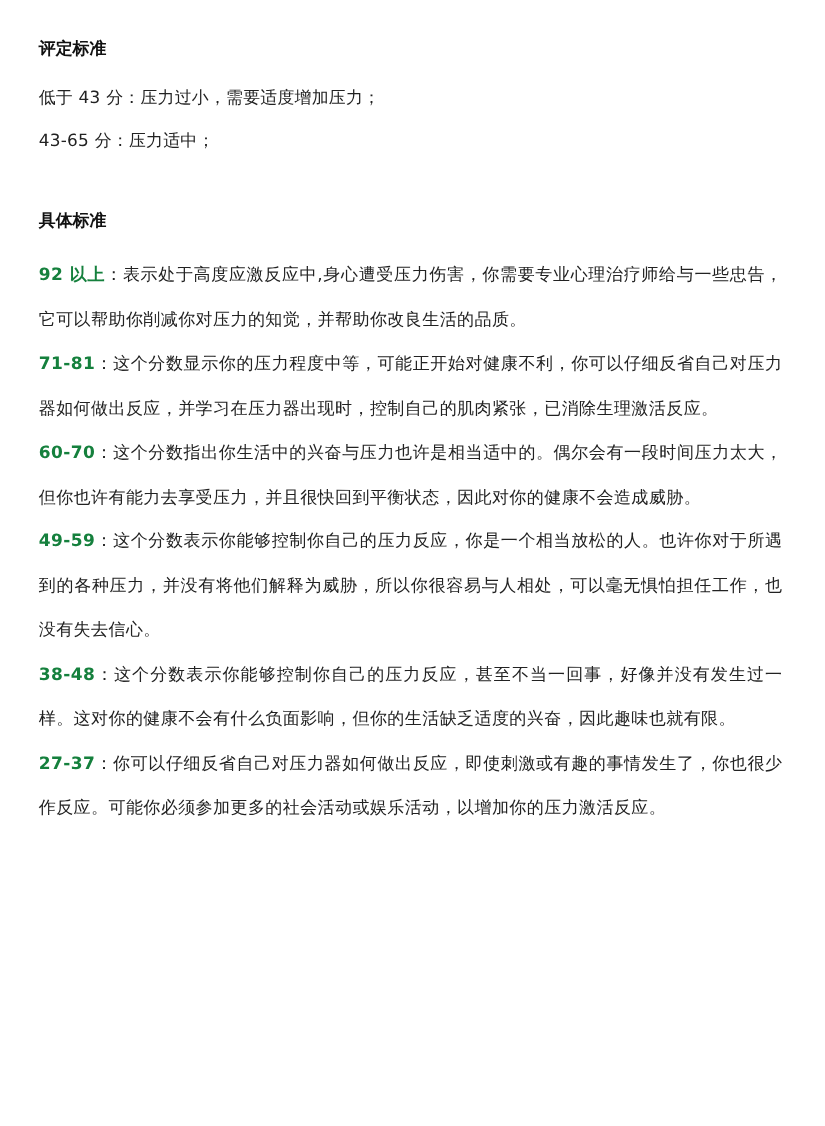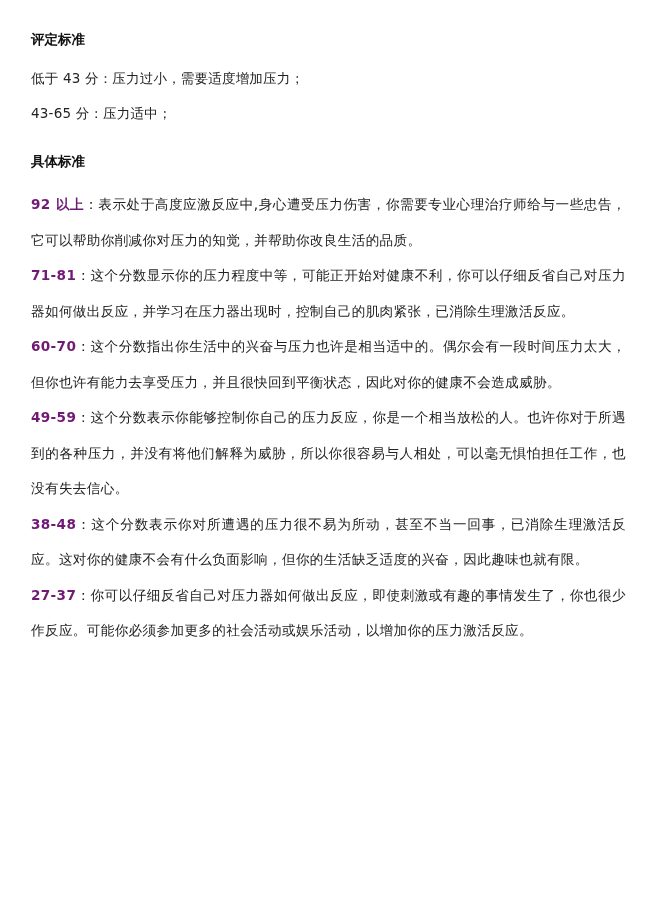--- a/index.html
+++ b/index.html
@@ -31,34 +31,34 @@
     }
     .line {
       font-size: 13.5px;
       line-height: 20px;
       margin: 0;
       color: #222;
       letter-spacing: 0.2px;
     }
     .sec1 .heading { margin-bottom: 19px; }
     .sec1 .line { margin-bottom: 15px; }
-    .sec2 { margin-top: 28px; }
+    .sec2 { margin-top: 44px; }
     .sec2 .heading { margin-bottom: 16px; }
     .item {
       font-size: 13.6px;
       line-height: 35.5px;
       margin: 0;
       color: #222;
       text-align: justify;
       text-align-last: left;
       letter-spacing: 0.35px;
     }
     .item .range {
       font-weight: bold;
-      color: #701a75;
+      color: #15803d;
     }
   </style>
 </head>
 <body>
 
 <div class="page">
 
   <div class="sec1">
     <p class="heading">评定标准</p>
     <p class="line">低于 43 分：压力过小，需要适度增加压力；</p>
@@ -70,19 +70,19 @@
 
     <p class="item"><span class="range">92 以上</span><span>：表示处于高度应激反应中,身心遭受压力伤害，你需要专业心理治疗师给与一些忠告，它可以帮助你削减你对压力的知觉，并帮助你改良生活的品质。</span></p>
 
 
     <p class="item"><span class="range">71-81</span><span>：这个分数显示你的压力程度中等，可能正开始对健康不利，你可以仔细反省自己对压力器如何做出反应，并学习在压力器出现时，控制自己的肌肉紧张，已消除生理激活反应。</span></p>
 
     <p class="item"><span class="range">60-70</span><span>：这个分数指出你生活中的兴奋与压力也许是相当适中的。偶尔会有一段时间压力太大，但你也许有能力去享受压力，并且很快回到平衡状态，因此对你的健康不会造成威胁。</span></p>
 
     <p class="item"><span class="range">49-59</span><span>：这个分数表示你能够控制你自己的压力反应，你是一个相当放松的人。也许你对于所遇到的各种压力，并没有将他们解释为威胁，所以你很容易与人相处，可以毫无惧怕担任工作，也没有失去信心。</span></p>
 
-    <p class="item"><span class="range">38-48</span><span>：这个分数表示你对所遭遇的压力很不易为所动，甚至不当一回事，已消除生理激活反应。这对你的健康不会有什么负面影响，但你的生活缺乏适度的兴奋，因此趣味也就有限。</span></p>
+    <p class="item"><span class="range">38-48</span><span>：这个分数表示你能够控制你自己的压力反应，甚至不当一回事，好像并没有发生过一样。这对你的健康不会有什么负面影响，但你的生活缺乏适度的兴奋，因此趣味也就有限。</span></p>
 
     <p class="item"><span class="range">27-37</span><span>：你可以仔细反省自己对压力器如何做出反应，即使刺激或有趣的事情发生了，你也很少作反应。可能你必须参加更多的社会活动或娱乐活动，以增加你的压力激活反应。</span></p>
 
   </div>
 
 </div>
 
 </body></html>

